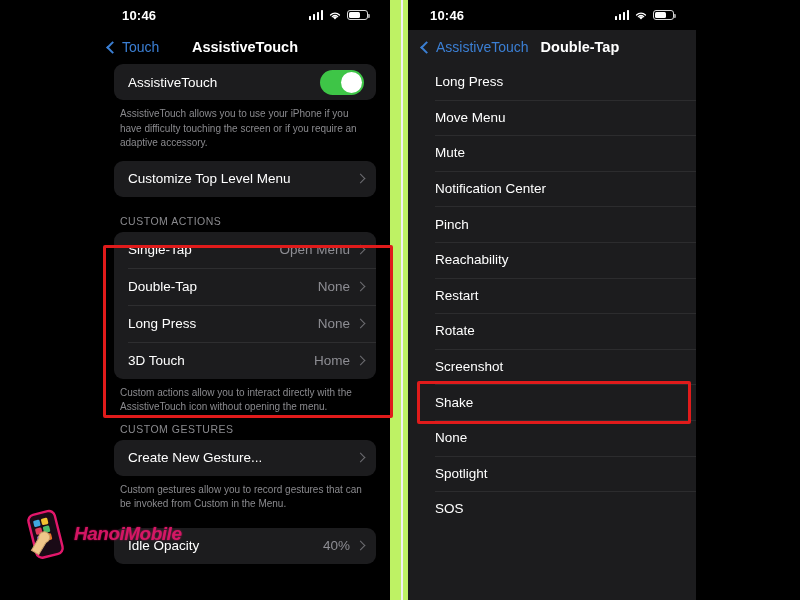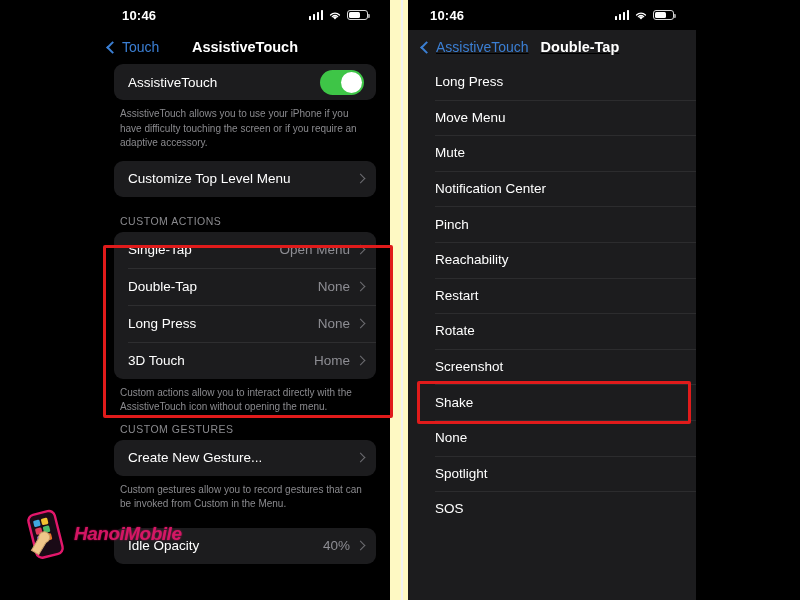--- a/index.html
+++ b/index.html
@@ -11,21 +11,21 @@
     width: 800px;
     height: 600px;
     overflow: hidden;
     font-family: "Liberation Sans", sans-serif;
     -webkit-font-smoothing: antialiased;
   }
   .screen {
     position: relative;
     width: 800px;
     height: 600px;
-    background: #fef9c3;
+    background: #bef264;
     border-radius: 23px;
   }
 
   
   .phone {
     position: absolute;
     top: 0;
     height: 600px;
     background: #000000;
     overflow: hidden;
@@ -112,21 +112,20 @@
     background: #ffffff;
     border-radius: 1.5px;
   }
 
   
   .nav-bar {
     position: relative;
     height: 34px;
     display: flex;
     align-items: center;
-    text-decoration: underline;
   }
   .nav-back {
     display: flex;
     align-items: center;
     gap: 4px;
     padding-left: 8px;
     color: #3b7fd4;
     font-size: 14px;
   }
   .chev-back {

